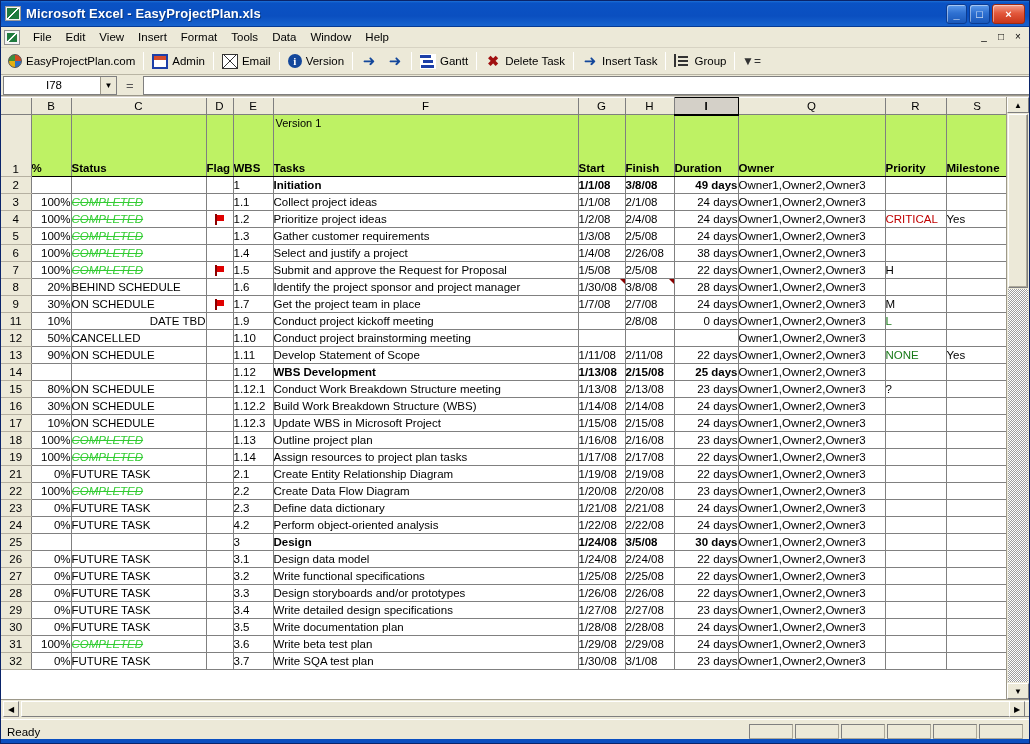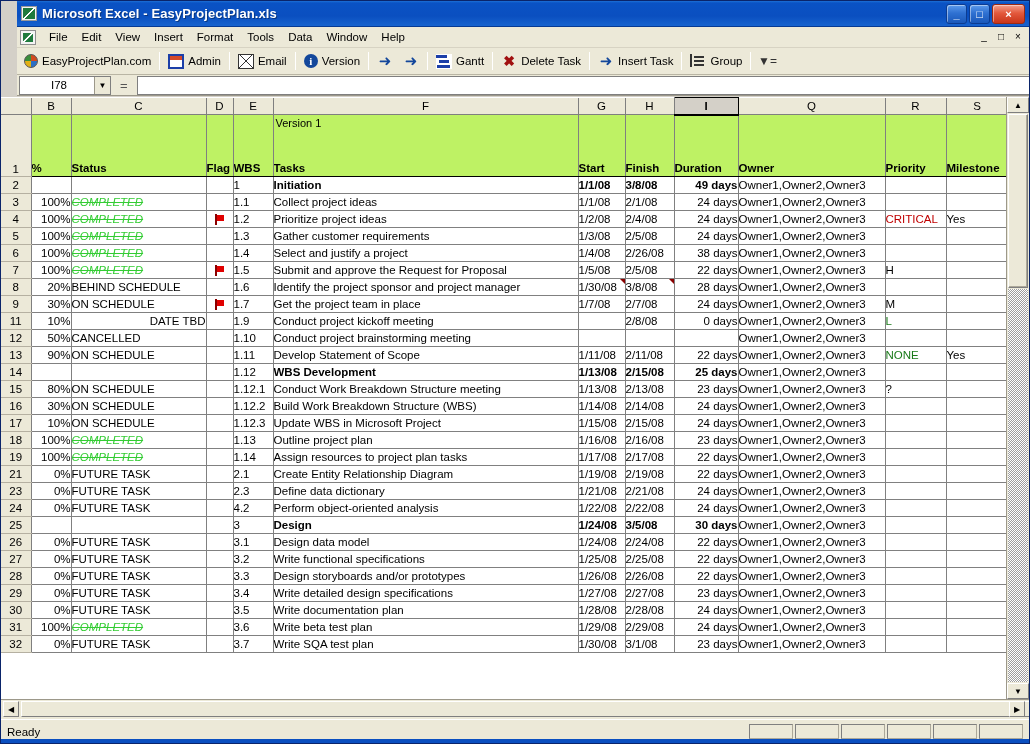--- a/index.html
+++ b/index.html
@@ -7,21 +7,20 @@
     margin: 0; padding: 0;
     background: #ffffff;
     font-family: "Liberation Sans", sans-serif;
   }
   #app {
     width: 1030px; height: 744px;
     position: relative;
     overflow: hidden;
     background: #d4d0c8;
     border: 1px solid #0a246a;
-    padding-left: 16px;
   }
 
   
   .titlebar {
     height: 26px;
     background: linear-gradient(180deg, #1c6fd6 0%, #0a52c4 8%, #0a4fc0 60%, #1763cf 100%);
     display: flex; align-items: center;
     padding: 0 2px 0 4px;
     border-bottom: 1px solid #063a94;
   }
@@ -135,21 +134,21 @@
   .ic-group::before { content:""; position:absolute; left:0; top:0; width:2px; height:13px; background:#333; }
   .ic-filter { color:#333; font-size:12px; display:flex; align-items:center; justify-content:center; }
 
   
   .formulabar {
     height: 21px; background: #ece9d8;
     display: flex; align-items: center; gap: 0;
     border-bottom: 1px solid #9c988a;
   }
   .namebox {
-    width: 92px; height: 19px; margin-left: 2px;
+    width: 114px; height: 19px; margin-left: 2px;
     background: #fff; border: 1px solid #7f7f7f;
     display: flex; align-items: center;
     font-size: 11.5px; padding-left: 4px;
   }
   .namebox .nb-val { flex: 1 1 auto; text-align: center; }
   .namebox .nb-arrow {
     width: 16px; height: 17px; background: #ece9d8;
     border-left: 1px solid #9c988a;
     display:flex; align-items:center; justify-content:center; font-size:8px;
   }
@@ -716,20 +715,34 @@
             <td class="cell">2.1</td>
             <td class="cell indent1">Create Entity Relationship Diagram</td>
             <td class="cell">1/19/08</td>
             <td class="cell">2/19/08</td>
             <td class="cell right">22 days</td>
             <td class="cell">Owner1,Owner2,Owner3</td>
             <td class="cell"></td>
             <td class="cell"></td>
           </tr>
           <tr>
+            <td class="rowhead">22</td>
+            <td class="cell right">100%</td>
+            <td class="cell st-completed">COMPLETED</td>
+            <td class="cell ctr"></td>
+            <td class="cell">2.2</td>
+            <td class="cell indent1">Create Data Flow Diagram</td>
+            <td class="cell">1/20/08</td>
+            <td class="cell">2/20/08</td>
+            <td class="cell right">23 days</td>
+            <td class="cell">Owner1,Owner2,Owner3</td>
+            <td class="cell"></td>
+            <td class="cell"></td>
+          </tr>
+          <tr>
             <td class="rowhead">23</td>
             <td class="cell right">0%</td>
             <td class="cell">FUTURE TASK</td>
             <td class="cell ctr"></td>
             <td class="cell">2.3</td>
             <td class="cell indent1">Define data dictionary</td>
             <td class="cell">1/21/08</td>
             <td class="cell">2/21/08</td>
             <td class="cell right">24 days</td>
             <td class="cell">Owner1,Owner2,Owner3</td>

